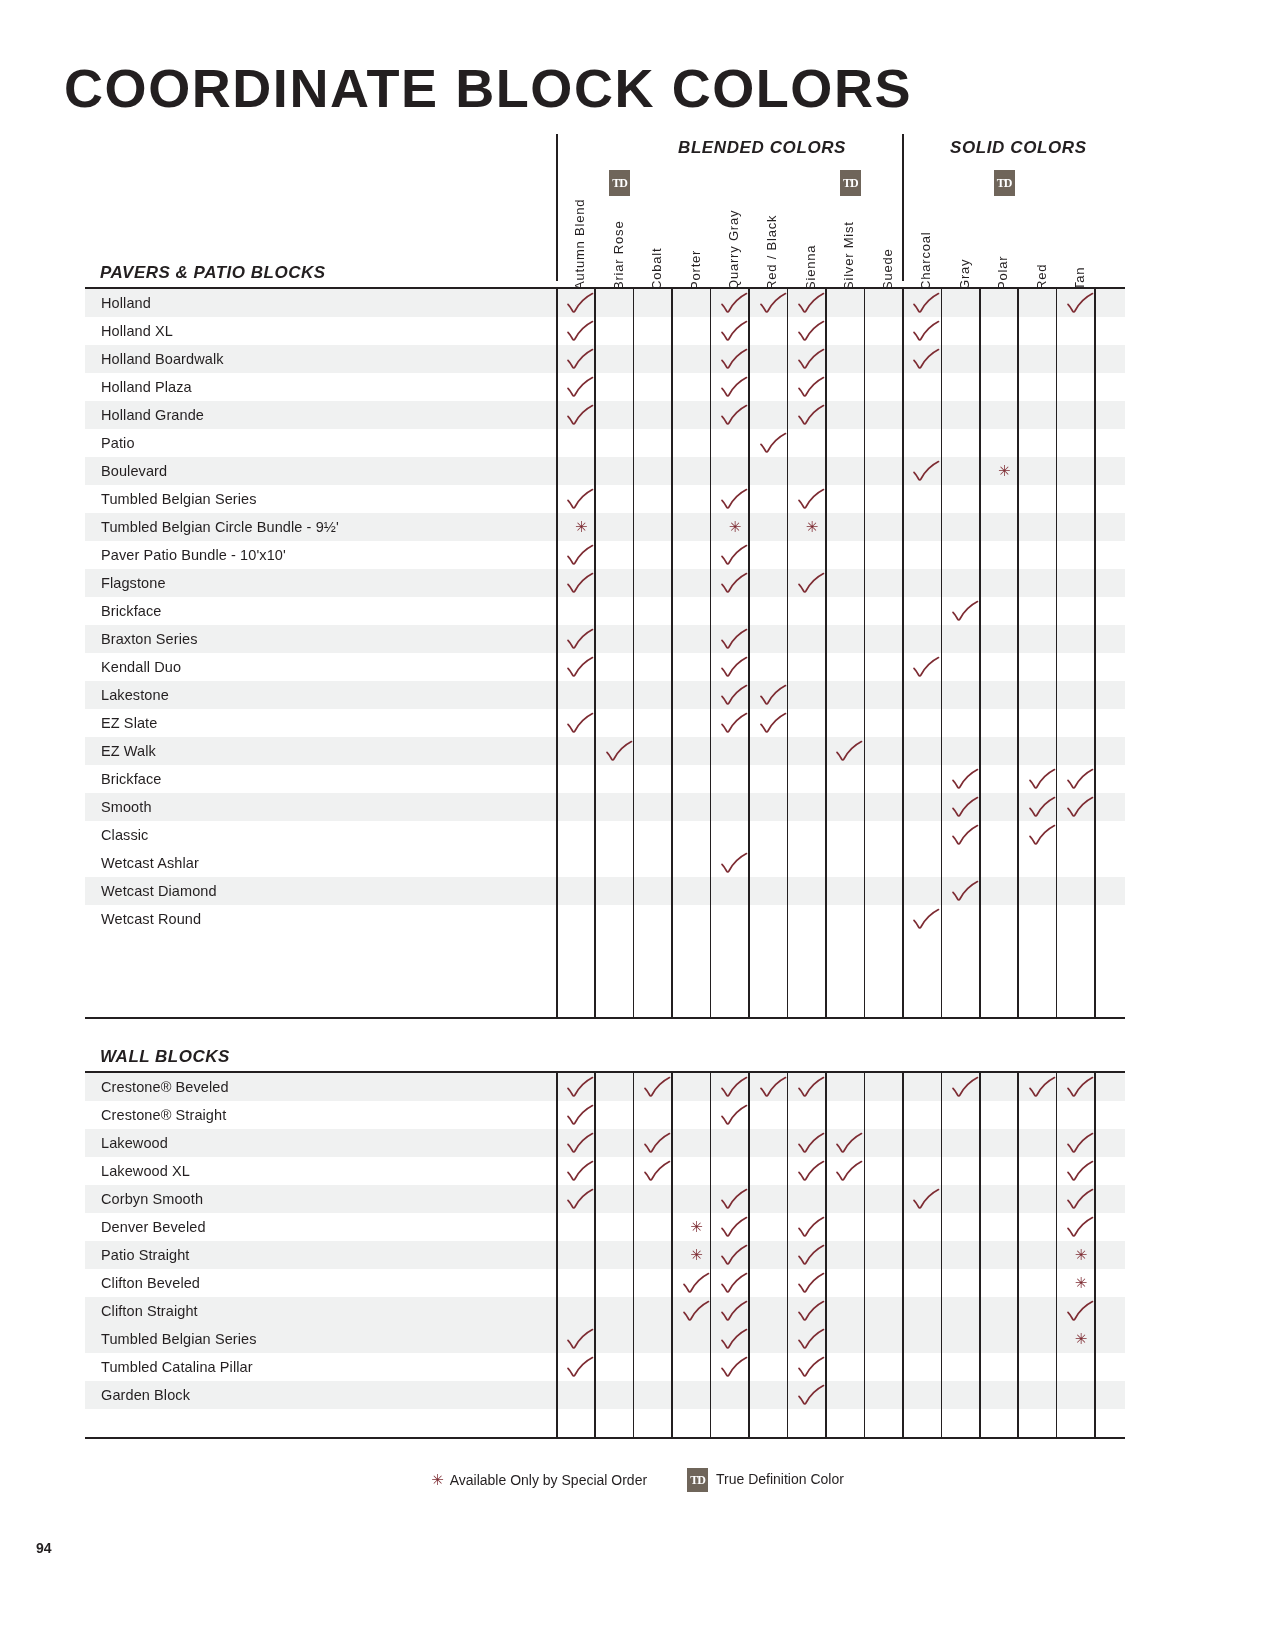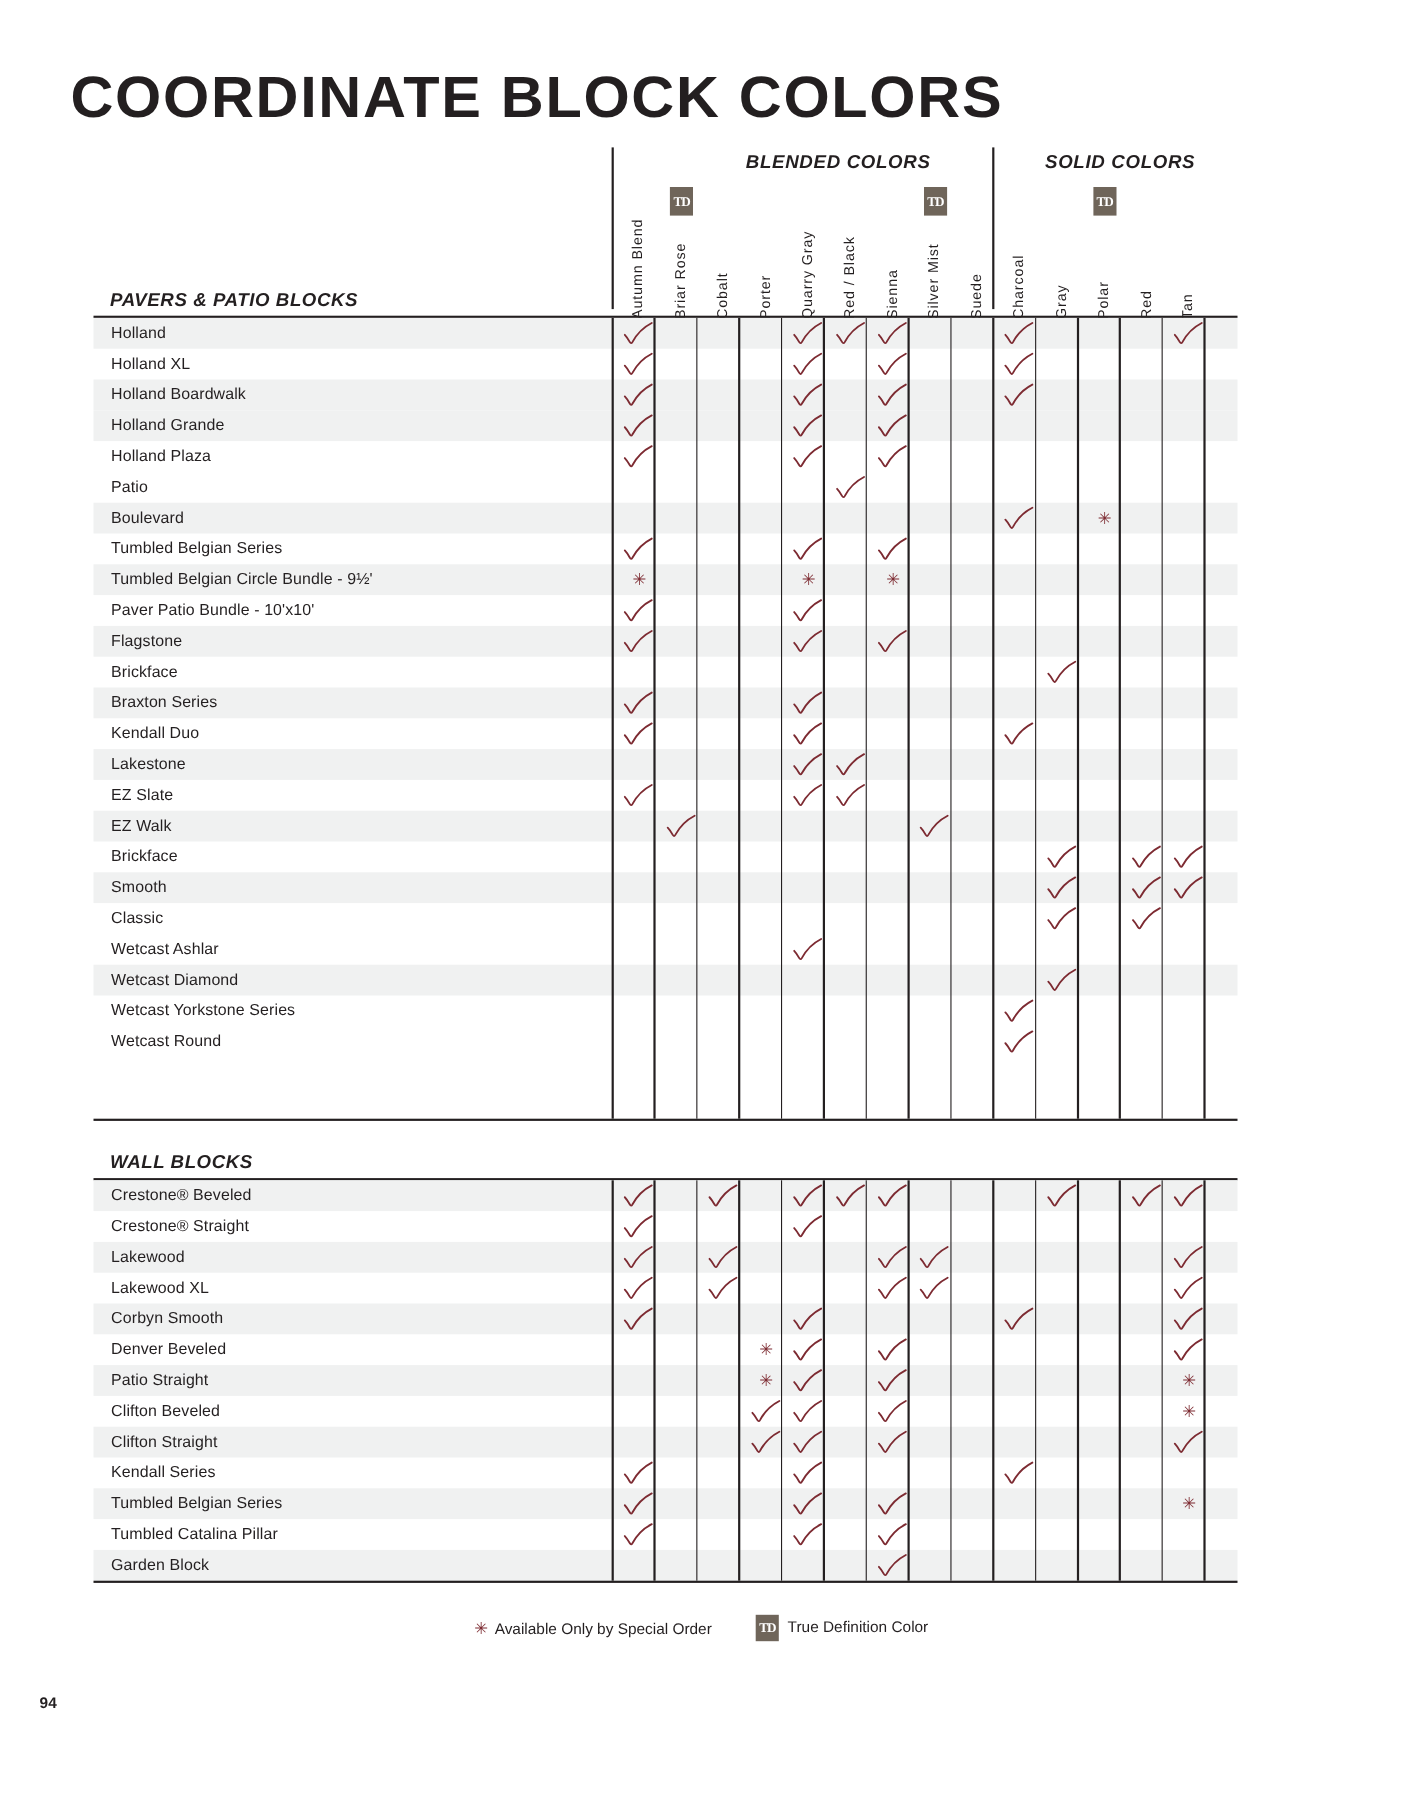--- a/index.html
+++ b/index.html
@@ -317,46 +317,46 @@
             </span>
           </div>
           <div class="cell" style="left: 823.05px;">
             <span class="mark check">
               <svg width="30" height="22" viewBox="0 0 30 22">
                 <path d="M2.0 12.4 C3.2 13.6 5.0 16.2 6.6 19.0 C7.3 20.2 8.1 20.4 8.9 19.0 C11.6 14.0 17.5 6.2 26.5 1.6" fill="none" stroke="#7d2b32" stroke-width="1.7" stroke-linecap="round" stroke-linejoin="round"></path>
               </svg>
             </span>
           </div>
         </div>
+        <div class="row">
+          <div class="rowlabel">Holland Plaza</div>
+          <div class="cell" style="left: 477px;">
+            <span class="mark check">
+              <svg width="30" height="22" viewBox="0 0 30 22">
+                <path d="M2.0 12.4 C3.2 13.6 5.0 16.2 6.6 19.0 C7.3 20.2 8.1 20.4 8.9 19.0 C11.6 14.0 17.5 6.2 26.5 1.6" fill="none" stroke="#7d2b32" stroke-width="1.7" stroke-linecap="round" stroke-linejoin="round"></path>
+              </svg>
+            </span>
+          </div>
+          <div class="cell" style="left: 630.8px;">
+            <span class="mark check">
+              <svg width="30" height="22" viewBox="0 0 30 22">
+                <path d="M2.0 12.4 C3.2 13.6 5.0 16.2 6.6 19.0 C7.3 20.2 8.1 20.4 8.9 19.0 C11.6 14.0 17.5 6.2 26.5 1.6" fill="none" stroke="#7d2b32" stroke-width="1.7" stroke-linecap="round" stroke-linejoin="round"></path>
+              </svg>
+            </span>
+          </div>
+          <div class="cell" style="left: 707.7px;">
+            <span class="mark check">
+              <svg width="30" height="22" viewBox="0 0 30 22">
+                <path d="M2.0 12.4 C3.2 13.6 5.0 16.2 6.6 19.0 C7.3 20.2 8.1 20.4 8.9 19.0 C11.6 14.0 17.5 6.2 26.5 1.6" fill="none" stroke="#7d2b32" stroke-width="1.7" stroke-linecap="round" stroke-linejoin="round"></path>
+              </svg>
+            </span>
+          </div>
+        </div>
         <div class="row alt">
           <div class="rowlabel">Holland Grande</div>
-          <div class="cell" style="left: 477px;">
-            <span class="mark check">
-              <svg width="30" height="22" viewBox="0 0 30 22">
-                <path d="M2.0 12.4 C3.2 13.6 5.0 16.2 6.6 19.0 C7.3 20.2 8.1 20.4 8.9 19.0 C11.6 14.0 17.5 6.2 26.5 1.6" fill="none" stroke="#7d2b32" stroke-width="1.7" stroke-linecap="round" stroke-linejoin="round"></path>
-              </svg>
-            </span>
-          </div>
-          <div class="cell" style="left: 630.8px;">
-            <span class="mark check">
-              <svg width="30" height="22" viewBox="0 0 30 22">
-                <path d="M2.0 12.4 C3.2 13.6 5.0 16.2 6.6 19.0 C7.3 20.2 8.1 20.4 8.9 19.0 C11.6 14.0 17.5 6.2 26.5 1.6" fill="none" stroke="#7d2b32" stroke-width="1.7" stroke-linecap="round" stroke-linejoin="round"></path>
-              </svg>
-            </span>
-          </div>
-          <div class="cell" style="left: 707.7px;">
-            <span class="mark check">
-              <svg width="30" height="22" viewBox="0 0 30 22">
-                <path d="M2.0 12.4 C3.2 13.6 5.0 16.2 6.6 19.0 C7.3 20.2 8.1 20.4 8.9 19.0 C11.6 14.0 17.5 6.2 26.5 1.6" fill="none" stroke="#7d2b32" stroke-width="1.7" stroke-linecap="round" stroke-linejoin="round"></path>
-              </svg>
-            </span>
-          </div>
-        </div>
-        <div class="row">
-          <div class="rowlabel">Holland Plaza</div>
           <div class="cell" style="left: 477px;">
             <span class="mark check">
               <svg width="30" height="22" viewBox="0 0 30 22">
                 <path d="M2.0 12.4 C3.2 13.6 5.0 16.2 6.6 19.0 C7.3 20.2 8.1 20.4 8.9 19.0 C11.6 14.0 17.5 6.2 26.5 1.6" fill="none" stroke="#7d2b32" stroke-width="1.7" stroke-linecap="round" stroke-linejoin="round"></path>
               </svg>
             </span>
           </div>
           <div class="cell" style="left: 630.8px;">
             <span class="mark check">
               <svg width="30" height="22" viewBox="0 0 30 22">
@@ -652,30 +652,20 @@
             <span class="mark check">
               <svg width="30" height="22" viewBox="0 0 30 22">
                 <path d="M2.0 12.4 C3.2 13.6 5.0 16.2 6.6 19.0 C7.3 20.2 8.1 20.4 8.9 19.0 C11.6 14.0 17.5 6.2 26.5 1.6" fill="none" stroke="#7d2b32" stroke-width="1.7" stroke-linecap="round" stroke-linejoin="round"></path>
               </svg>
             </span>
           </div>
         </div>
         <div class="row alt">
           <div class="rowlabel">Wetcast Diamond</div>
           <div class="cell" style="left: 861.5px;">
-            <span class="mark check">
-              <svg width="30" height="22" viewBox="0 0 30 22">
-                <path d="M2.0 12.4 C3.2 13.6 5.0 16.2 6.6 19.0 C7.3 20.2 8.1 20.4 8.9 19.0 C11.6 14.0 17.5 6.2 26.5 1.6" fill="none" stroke="#7d2b32" stroke-width="1.7" stroke-linecap="round" stroke-linejoin="round"></path>
-              </svg>
-            </span>
-          </div>
-        </div>
-        <div class="row">
-          <div class="rowlabel">Wetcast Yorkstone Series</div>
-          <div class="cell" style="left: 823.05px;">
             <span class="mark check">
               <svg width="30" height="22" viewBox="0 0 30 22">
                 <path d="M2.0 12.4 C3.2 13.6 5.0 16.2 6.6 19.0 C7.3 20.2 8.1 20.4 8.9 19.0 C11.6 14.0 17.5 6.2 26.5 1.6" fill="none" stroke="#7d2b32" stroke-width="1.7" stroke-linecap="round" stroke-linejoin="round"></path>
               </svg>
             </span>
           </div>
         </div>
         <div class="row">
           <div class="rowlabel">Wetcast Round</div>
           <div class="cell" style="left: 823.05px;">
@@ -993,44 +983,20 @@
             </span>
           </div>
           <div class="cell" style="left: 976.85px;">
             <span class="mark check">
               <svg width="30" height="22" viewBox="0 0 30 22">
                 <path d="M2.0 12.4 C3.2 13.6 5.0 16.2 6.6 19.0 C7.3 20.2 8.1 20.4 8.9 19.0 C11.6 14.0 17.5 6.2 26.5 1.6" fill="none" stroke="#7d2b32" stroke-width="1.7" stroke-linecap="round" stroke-linejoin="round"></path>
               </svg>
             </span>
           </div>
         </div>
-        <div class="row">
-          <div class="rowlabel">Kendall Series</div>
-          <div class="cell" style="left: 477px;">
-            <span class="mark check">
-              <svg width="30" height="22" viewBox="0 0 30 22">
-                <path d="M2.0 12.4 C3.2 13.6 5.0 16.2 6.6 19.0 C7.3 20.2 8.1 20.4 8.9 19.0 C11.6 14.0 17.5 6.2 26.5 1.6" fill="none" stroke="#7d2b32" stroke-width="1.7" stroke-linecap="round" stroke-linejoin="round"></path>
-              </svg>
-            </span>
-          </div>
-          <div class="cell" style="left: 630.8px;">
-            <span class="mark check">
-              <svg width="30" height="22" viewBox="0 0 30 22">
-                <path d="M2.0 12.4 C3.2 13.6 5.0 16.2 6.6 19.0 C7.3 20.2 8.1 20.4 8.9 19.0 C11.6 14.0 17.5 6.2 26.5 1.6" fill="none" stroke="#7d2b32" stroke-width="1.7" stroke-linecap="round" stroke-linejoin="round"></path>
-              </svg>
-            </span>
-          </div>
-          <div class="cell" style="left: 823.05px;">
-            <span class="mark check">
-              <svg width="30" height="22" viewBox="0 0 30 22">
-                <path d="M2.0 12.4 C3.2 13.6 5.0 16.2 6.6 19.0 C7.3 20.2 8.1 20.4 8.9 19.0 C11.6 14.0 17.5 6.2 26.5 1.6" fill="none" stroke="#7d2b32" stroke-width="1.7" stroke-linecap="round" stroke-linejoin="round"></path>
-              </svg>
-            </span>
-          </div>
-        </div>
         <div class="row alt">
           <div class="rowlabel">Tumbled Belgian Series</div>
           <div class="cell" style="left: 477px;">
             <span class="mark check">
               <svg width="30" height="22" viewBox="0 0 30 22">
                 <path d="M2.0 12.4 C3.2 13.6 5.0 16.2 6.6 19.0 C7.3 20.2 8.1 20.4 8.9 19.0 C11.6 14.0 17.5 6.2 26.5 1.6" fill="none" stroke="#7d2b32" stroke-width="1.7" stroke-linecap="round" stroke-linejoin="round"></path>
               </svg>
             </span>
           </div>
           <div class="cell" style="left: 630.8px;">

